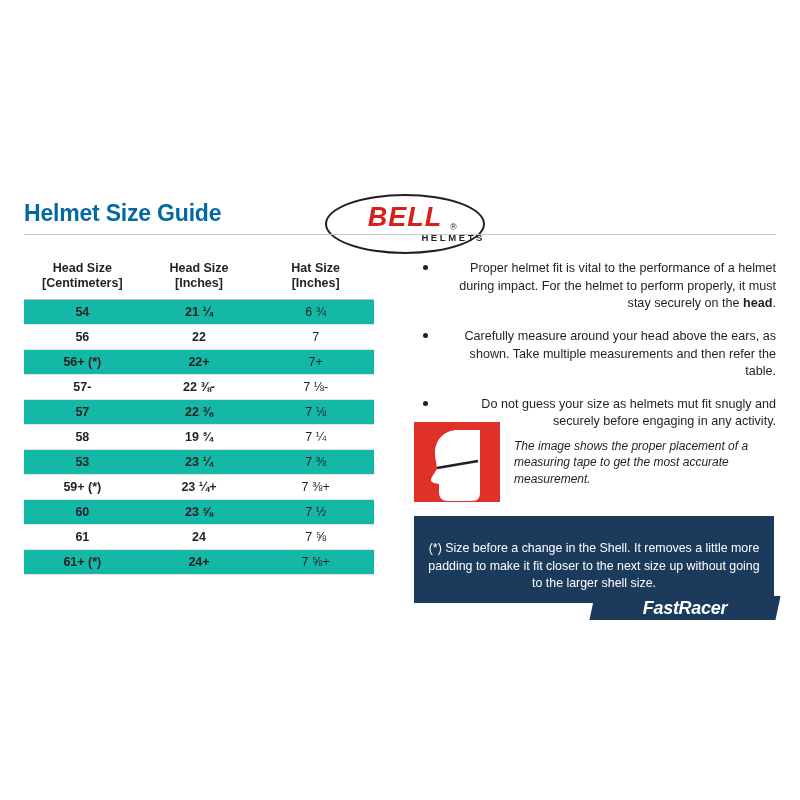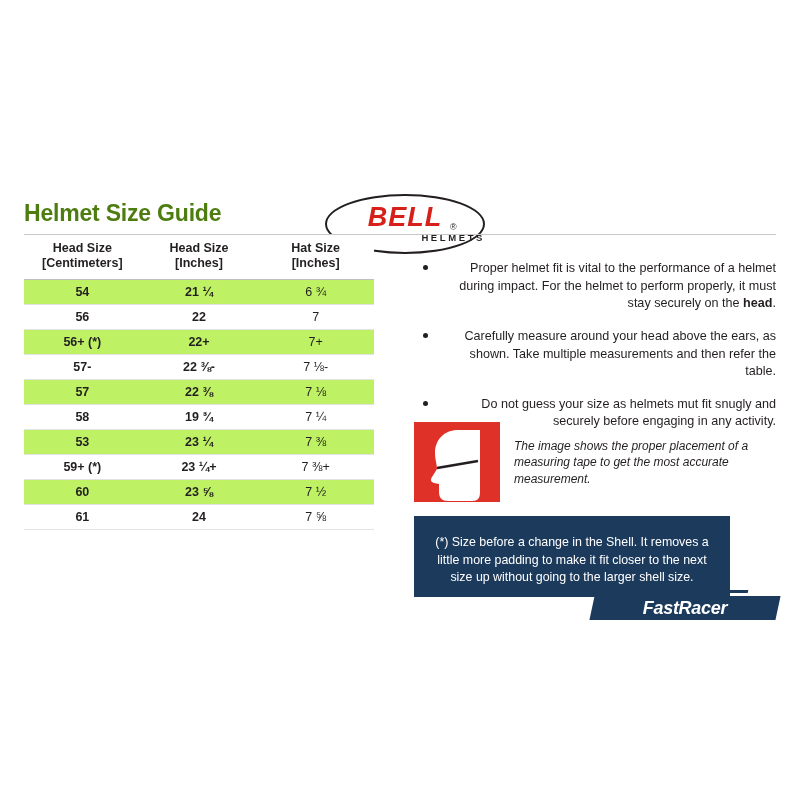--- a/index.html
+++ b/index.html
@@ -35,21 +35,21 @@
     width: 752px;
     height: 62px;
   }
   .guide-title {
     position: absolute;
     left: 0;
     top: 18px;
     font-size: 23px;
     font-weight: bold;
     letter-spacing: -0.2px;
-    color: #4d7c0f;
+    color: #0369a1;
   }
   .bell-logo {
     position: absolute;
     left: 301px;
     top: 12px;
     width: 162px;
     height: 62px;
   }
   .bell-ellipse {
     position: absolute;
@@ -106,40 +106,41 @@
   .table-wrap {
     position: absolute;
     left: 24px;
     top: 75px;
     width: 350px;
   }
   table.size-table {
     border-collapse: collapse;
     width: 350px;
     table-layout: fixed;
+    margin-top: 20px;
   }
   table.size-table th {
     background: #ffffff;
     font-size: 12.5px;
     font-weight: bold;
     color: #231f20;
     padding: 6px 2px 7px 2px;
     line-height: 1.22;
     border-bottom: 1px solid #bfbfbf;
     text-align: center;
   }
   table.size-table td {
     font-size: 12.5px;
     text-align: center;
     padding: 5px 2px;
     color: #231f20;
     border-bottom: 1px solid #e2e2e2;
   }
   table.size-table tr.alt td {
-    background: #bef264;
+    background: #14b8a6;
   }
   table.size-table td.c0,
   table.size-table td.c1 {
     font-weight: bold;
   }
   table.size-table td.c2 {
     font-weight: normal;
   }
 
   
@@ -204,27 +205,27 @@
     font-style: italic;
     line-height: 1.37;
     color: #231f20;
   }
 
   
   .note-box {
     position: absolute;
     left: 414px;
     top: 356px;
-    width: 316px;
+    width: 360px;
     background: #1b3a5c;
     color: #ffffff;
     text-align: center;
     font-size: 12.4px;
     line-height: 1.42;
-    padding: 18px 12px 10px 12px;
+    padding: 24px 12px 10px 12px;
     box-sizing: border-box;
   }
 
   
   .fastracer {
     position: absolute;
     left: 592px;
     top: 432px;
     width: 186px;
     height: 30px;
@@ -339,20 +340,25 @@
           <tr class="alt">
             <td class="c0">60</td>
             <td class="c1">23 ⅝</td>
             <td class="c2">7 ½</td>
           </tr>
           <tr>
             <td class="c0">61</td>
             <td class="c1">24</td>
             <td class="c2">7 ⅝</td>
           </tr>
+          <tr class="alt">
+            <td class="c0">61+ (*)</td>
+            <td class="c1">24+</td>
+            <td class="c2">7 ⅝+</td>
+          </tr>
         </tbody>
       </table>
     </div>
 
     <div class="bullets">
       <div class="bullet">
         <span class="dot"></span>
         <span>Proper helmet fit is vital to the performance of a helmet during impact. For the helmet to perform properly, it must stay securely on the <b>head</b>.</span>
       </div>
       <div class="bullet">

